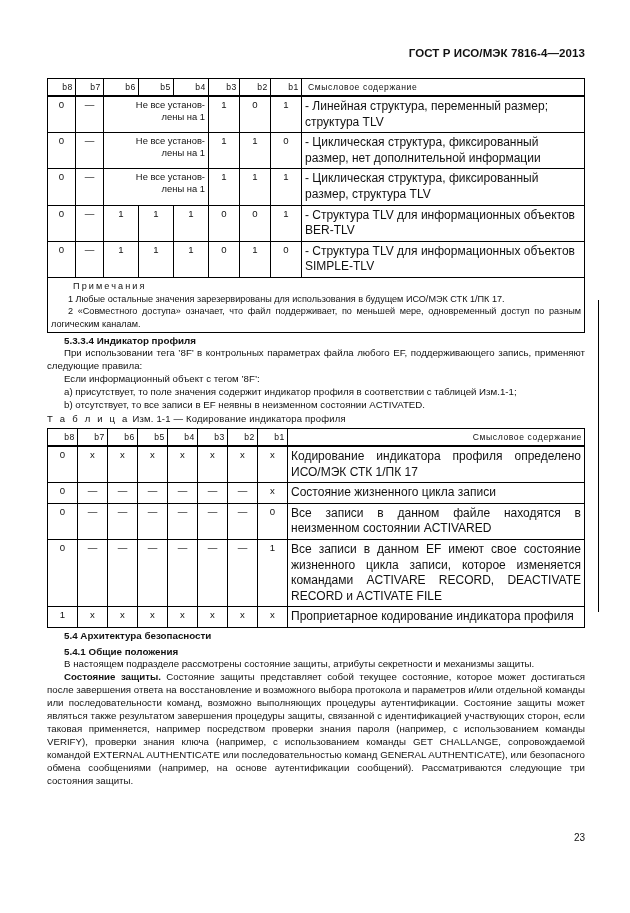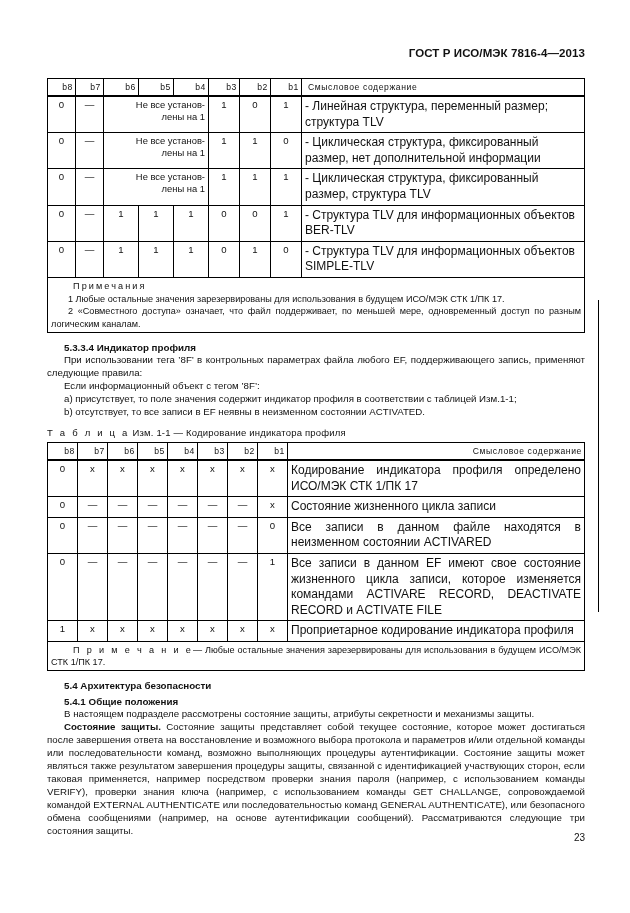--- a/index.html
+++ b/index.html
@@ -140,21 +140,21 @@
   }
   p.body {
     font-size: 9.7px;
     line-height: 1.34;
     margin: 0;
     text-align: justify;
   }
   p.body.ind { text-indent: 17px; }
   .bold-lead { font-weight: bold; }
 
-  .blk { margin-top: 9px; }
+  .blk { margin-top: 2px; }
   .blk-sm { margin-top: 5px; }
 
   
   .change-bar {
     position: absolute;
     left: 598px;
     top: 300px;
     width: 1px;
     height: 312px;
     background: #000;
@@ -365,25 +365,20 @@
         <td class="bit-mid">x</td>
         <td class="bit-mid">x</td>
         <td class="bit-mid">x</td>
         <td class="bit-mid">x</td>
         <td class="bit-mid">x</td>
         <td class="bit-mid">x</td>
         <td class="bit-mid">x</td>
         <td class="desc-just">Проприетарное кодирование индикатора профиля</td>
       </tr>
 
-      <tr>
-        <td class="note-cell" colspan="9" style="text-align:justify">
-          <span style="padding-left:22px"></span><span class="note-inline-title">П р и м е ч а н и е</span><span>— Любые остальные значения зарезервированы для использования в будущем ИСО/МЭК СТК 1/ПК 17.</span>
-        </td>
-      </tr>
     </tbody>
       </table>
 
     <div class="blk">
       <div class="h-sub">5.4 Архитектура безопасности</div>
       <div class="h-sub blk-sm">5.4.1 Общие положения</div>
       <p class="body ind blk-sm">В настоящем подразделе рассмотрены состояние защиты, атрибуты секретности и механизмы защиты.</p>
       <p class="body ind"><span class="bold-lead">Состояние защиты.</span><span> Состояние защиты представляет собой текущее состояние, которое может достигаться после завершения ответа на восстановление и возможного выбора протокола и параметров и/или отдельной команды или последовательности команд, возможно выполняющих процедуры аутентификации. Состояние защиты может являться также результатом завершения процедуры защиты, связанной с идентификацией участвующих сторон, если таковая применяется, например посредством проверки знания пароля (например, с использованием команды VERIFY), проверки знания ключа (например, с использованием команды GET CHALLANGE, сопровождаемой командой EXTERNAL AUTHENTICATE или последовательностью команд GENERAL AUTHENTICATE), или безопасного обмена сообщениями (например, на основе аутентификации сообщений). Рассматриваются следующие три состояния защиты.</span></p>
     </div>
 

